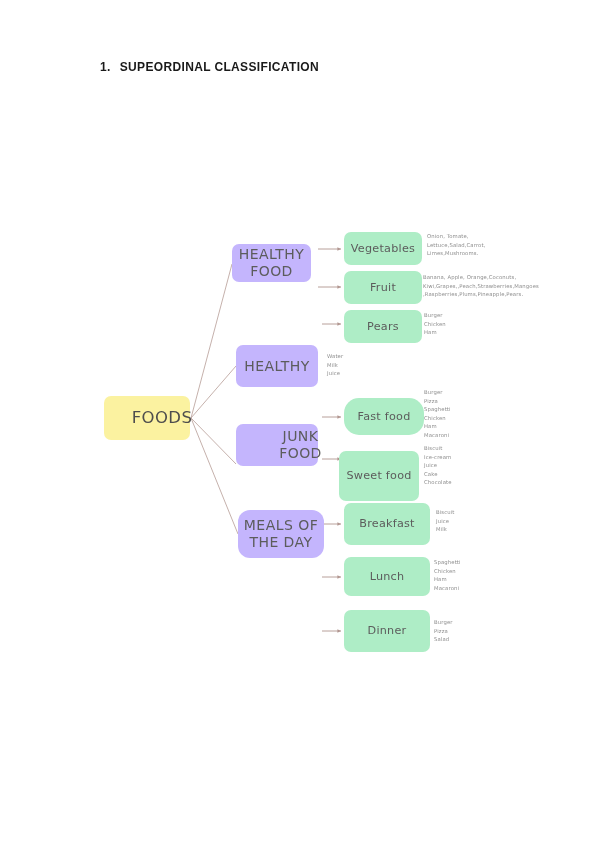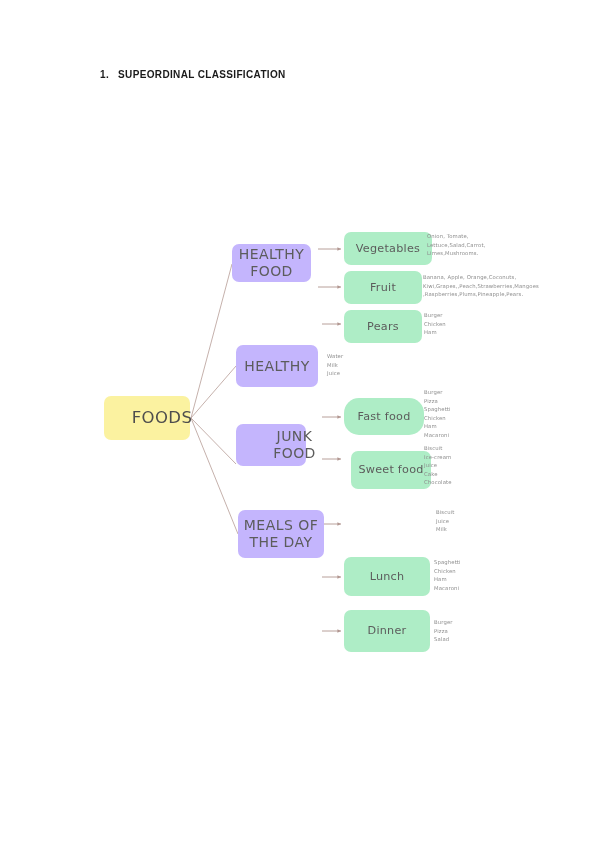--- a/index.html
+++ b/index.html
@@ -12,23 +12,23 @@
     height: 848px;
     position: relative;
     font-family: "DejaVu Sans", sans-serif;
     overflow: hidden;
   }
 
   
   #doc-heading {
     position: absolute;
     left: 100px;
-    top: 69px;
+    top: 60px;
     font-family: "Liberation Sans", sans-serif;
-    font-size: 10px;
+    font-size: 12px;
     font-weight: bold;
     letter-spacing: 0.35px;
     color: #1a1a1a;
     white-space: nowrap;
     text-align: right;
   }
   #doc-heading .num { margin-right: 9px; }
 
   
   #diagram {
@@ -127,26 +127,26 @@
 
   <div class="node root" style="left:104px; top:396px; width:86px; height:44px;">FOODS</div>
 
   <div class="node level1" style="left:232px; top:244px; width:79px; height:38px;">HEALTHY FOOD</div>
 
   <div class="node level1" style="left:236px; top:345px; width:82px; height:42px;">HEALTHY</div>
   <div class="detail" style="left:327px; top:352px; width:70px;">Water
 Milk
 Juice</div>
 
-  <div class="node level1" style="left:236px; top:424px; width:70px; height:42px;padding-left:47px;">JUNK FOOD</div>
+  <div class="node level1" style="left:236px; top:424px; width:82px; height:42px;padding-left:47px;">JUNK FOOD</div>
 
-  <div class="node level1" style="left:238px; top:510px; width:86px; height:48px; white-space:pre-line;">MEALS OF
+  <div class="node level1" style="left:238px; top:510px; width:86px; height:48px; white-space:pre-line;border-radius:12px;">MEALS OF
 THE DAY</div>
 
-  <div class="node level2" style="left:344px; top:232px; width:88px; height:33px;">Vegetables</div>
+  <div class="node level2" style="left:344px; top:232px; width:78px; height:33px;">Vegetables</div>
   <div class="detail" style="left:427px; top:232px; width:150px;">Onion, Tomate,
 Lettuce,Salad,Carrot,
 Limes,Mushrooms.</div>
 
   <div class="node level2" style="left:344px; top:271px; width:78px; height:33px;text-align:center;">Fruit</div>
   <div class="detail" style="left:423px; top:273px; width:165px;">Banana, Apple, Orange,Coconuts,
 Kiwi,Grapes,,Peach,Strawberries,Mangoes
 ,Raspberries,Plums,Pineapple,Pears.</div>
 
   <div class="node level2" style="left:344px; top:310px; width:78px; height:33px;">Pears</div>
@@ -155,27 +155,28 @@
 Ham</div>
 
   <div class="node level2" style="left:344px; top:398px; width:80px; height:37px;border-radius:15px;">Fast food</div>
   <div class="detail" style="left:424px; top:388px; width:90px;">Burger
 Pizza
 Spaghetti
 Chicken
 Ham
 Macaroni</div>
 
-  <div class="node level2" style="left:351px; top:451px; width:80px; height:38px;">Sweet food</div>
+  <div class="node level2" style="left:339px; top:451px; width:80px; height:50px;">Sweet food</div>
   <div class="detail" style="left:424px; top:444px; width:90px;">Biscuit
 Ice-cream
 Juice
 Cake
 Chocolate</div>
 
+  <div class="node level2" style="left:344px; top:503px; width:86px; height:42px;">Breakfast</div>
   <div class="detail" style="left:436px; top:508px; width:90px;">Biscuit
 Juice
 Milk</div>
 
   <div class="node level2" style="left:344px; top:557px; width:86px; height:39px;">Lunch</div>
   <div class="detail" style="left:434px; top:558px; width:90px;">Spaghetti
 Chicken
 Ham
 Macaroni</div>
 

